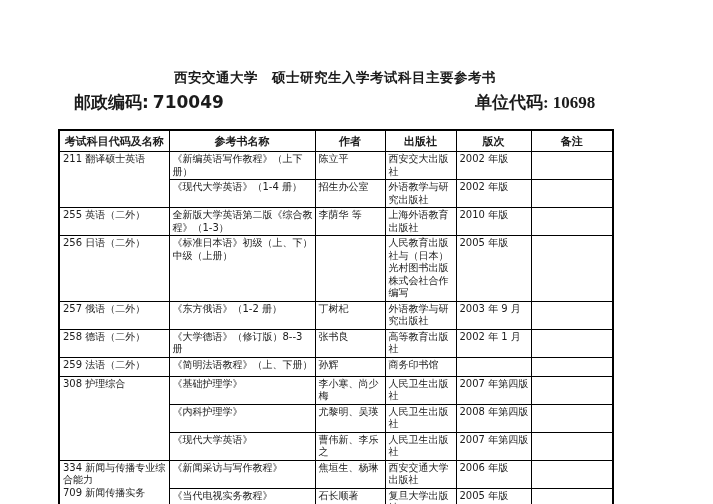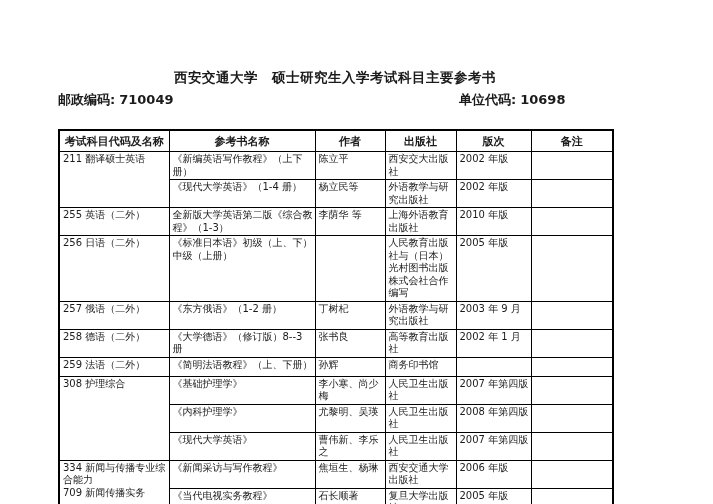--- a/index.html
+++ b/index.html
@@ -12,29 +12,29 @@
     overflow:hidden;
   }
   .doc-title{
     position:absolute;left:58px;top:69px;width:554px;
     text-align:center;
     font-size:13.5px;font-weight:bold;
     letter-spacing:0.5px;
     white-space:nowrap;
   }
   .info-row{
-    position:absolute;left:58px;width:554px;height:16px;
-    font-size:13px;font-weight:bold;
+    position:absolute;left:74px;width:554px;height:16px;
+    font-size:17px;font-weight:bold;
   }
   .info-row-1{top:91px;}
   .info-row-2{top:111px;}
   .info-item{position:absolute;top:0;white-space:nowrap;}
   .pos-a{left:0;}
   .pos-b{left:174px;}
-  .pos-c{left:401px;}
+  .pos-c{left:401px;font-family:Liberation Serif, serif;}
   .info-item .lbl{margin-right:4px;}
   table.ref{
     position:absolute;left:58px;top:129px;width:554px;
     border-collapse:collapse;table-layout:fixed;
     border:2px solid #000;
   }
   table.ref th, table.ref td{
     border:1px solid #000;
   }
   table.ref th{
@@ -94,21 +94,21 @@
         <tr>
           <td rowspan="2" class="subject">211 翻译硕士英语</td>
           <td>《新编英语写作教程》（上下册）</td>
           <td>陈立平</td>
           <td>西安交大出版社</td>
           <td>2002 年版</td>
           <td></td>
         </tr>
         <tr>
           <td>《现代大学英语》（1-4 册）</td>
-          <td>杨立民等</td>
+          <td>招生办公室</td>
           <td>外语教学与研究出版社</td>
           <td>2002 年版</td>
           <td></td>
         </tr>
         <tr>
           <td rowspan="1" class="subject">255 英语（二外）</td>
           <td>全新版大学英语第二版《综合教程》（1-3）</td>
           <td>李荫华 等</td>
           <td>上海外语教育出版社</td>
           <td>2010 年版</td>

